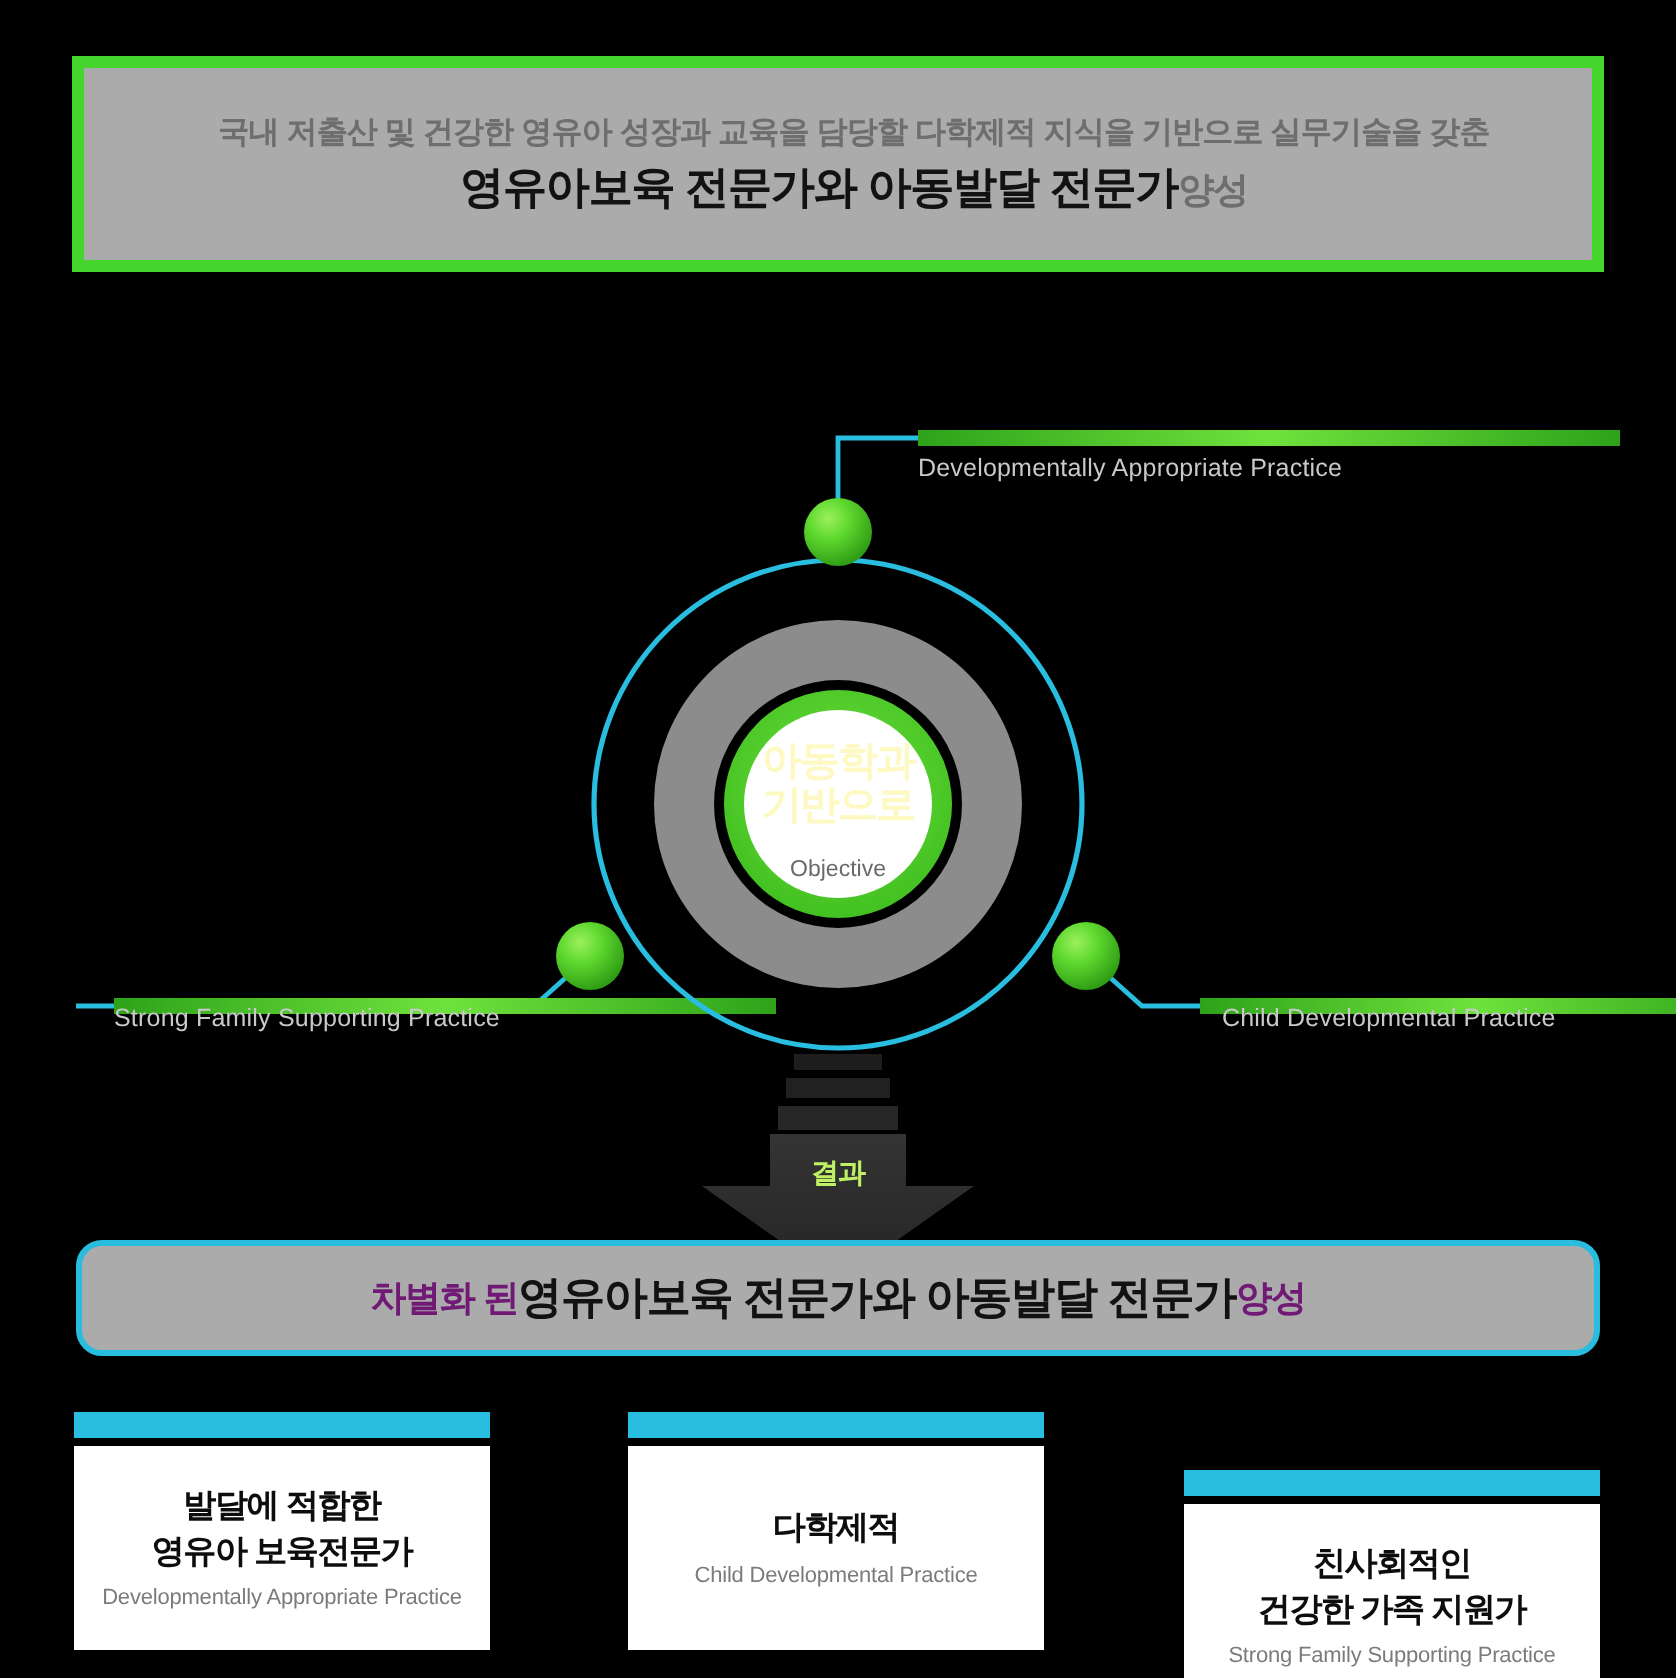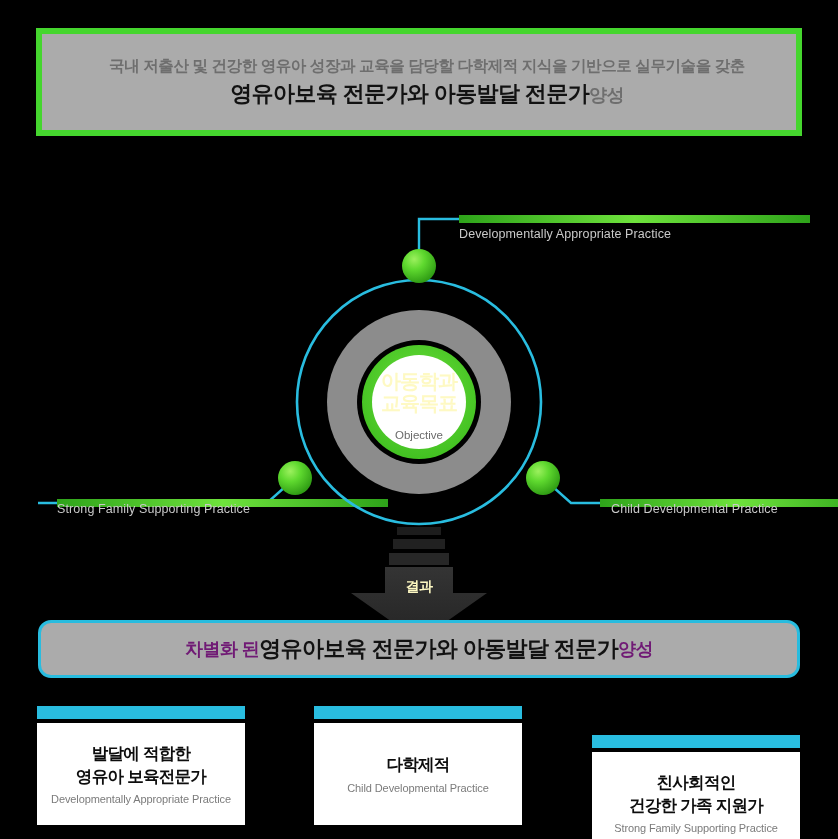--- a/index.html
+++ b/index.html
@@ -112,21 +112,21 @@
 
   
   #arrow-label {
     position: absolute;
     left: 0;
     top: 428px;
     width: 838px;
     text-align: center;
     font-size: 14px;
     font-weight: bold;
-    color: #fef9c3;
+    color: #bef264;
     letter-spacing: -0.5px;
   }
 
   
   #result-bar {
     position: absolute;
     left: 38px;
     top: 620px;
     width: 762px;
     height: 58px;
@@ -271,21 +271,21 @@
       <path d="M385 417 H453 V443 H487 L419 491 L351 443 H385 Z" fill="url(#arrowGrad)"></path>
     </g>
   </svg>
 
   <div class="branch-label" id="label-top">Developmentally Appropriate Practice</div>
   <div class="branch-label" id="label-left">Strong Family Supporting Practice</div>
   <div class="branch-label" id="label-right">Child Developmental Practice</div>
 
   <div id="center-text">
     <span class="ctr-ko">아동학과</span>
-    <span class="ctr-ko">교육목표</span>
+    <span class="ctr-ko">기반으로</span>
     <span class="ctr-en">Objective</span>
   </div>
 
   <div id="arrow-label">결과</div>
 </div>
 
 <div id="result-bar">
   <span class="res-weak">차별화 된</span>
   <span class="res-strong">영유아보육 전문가와 아동발달 전문가</span>
   <span class="res-weak">양성</span>

